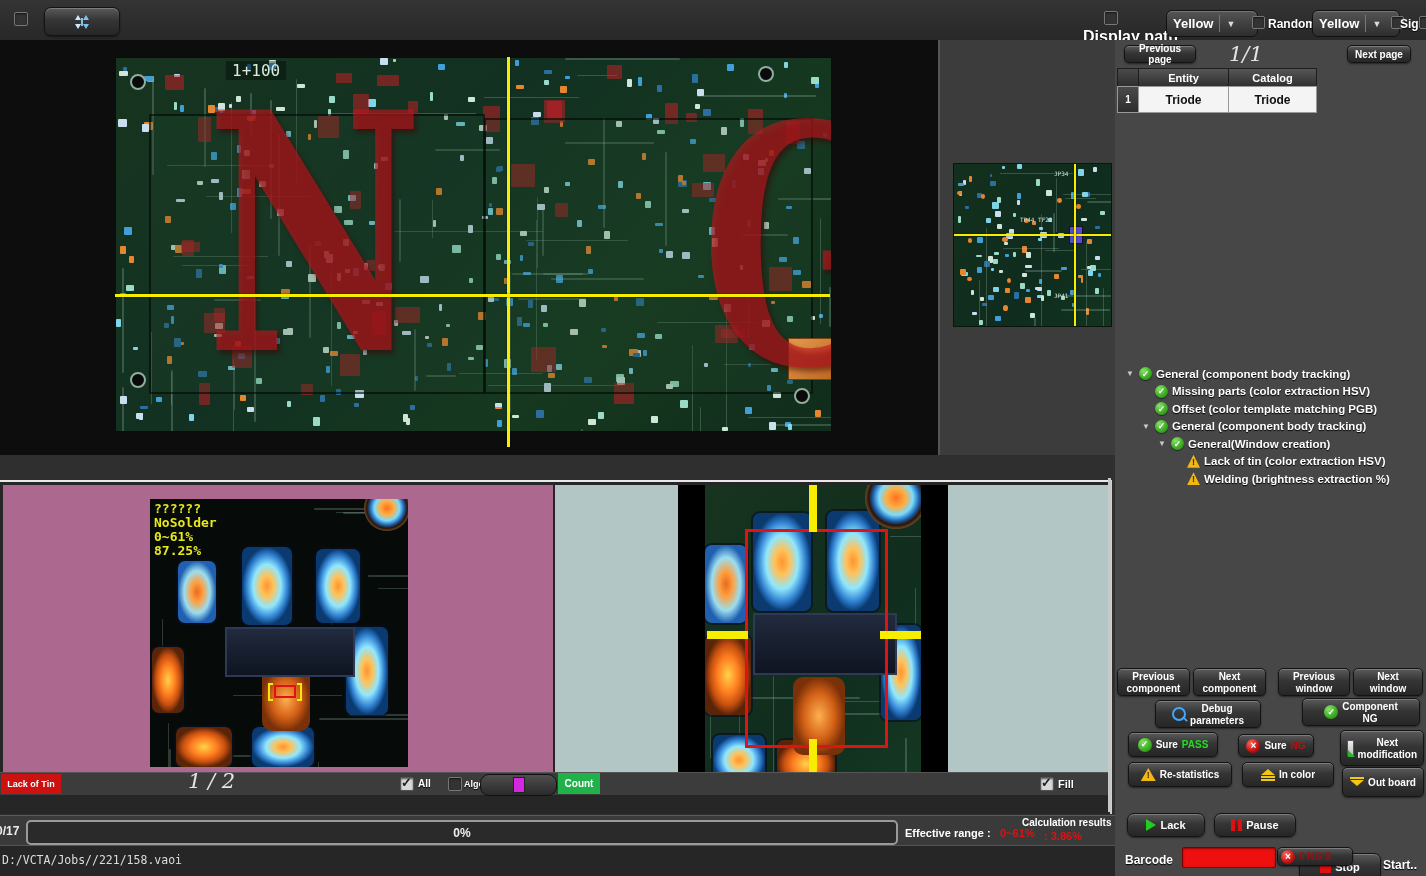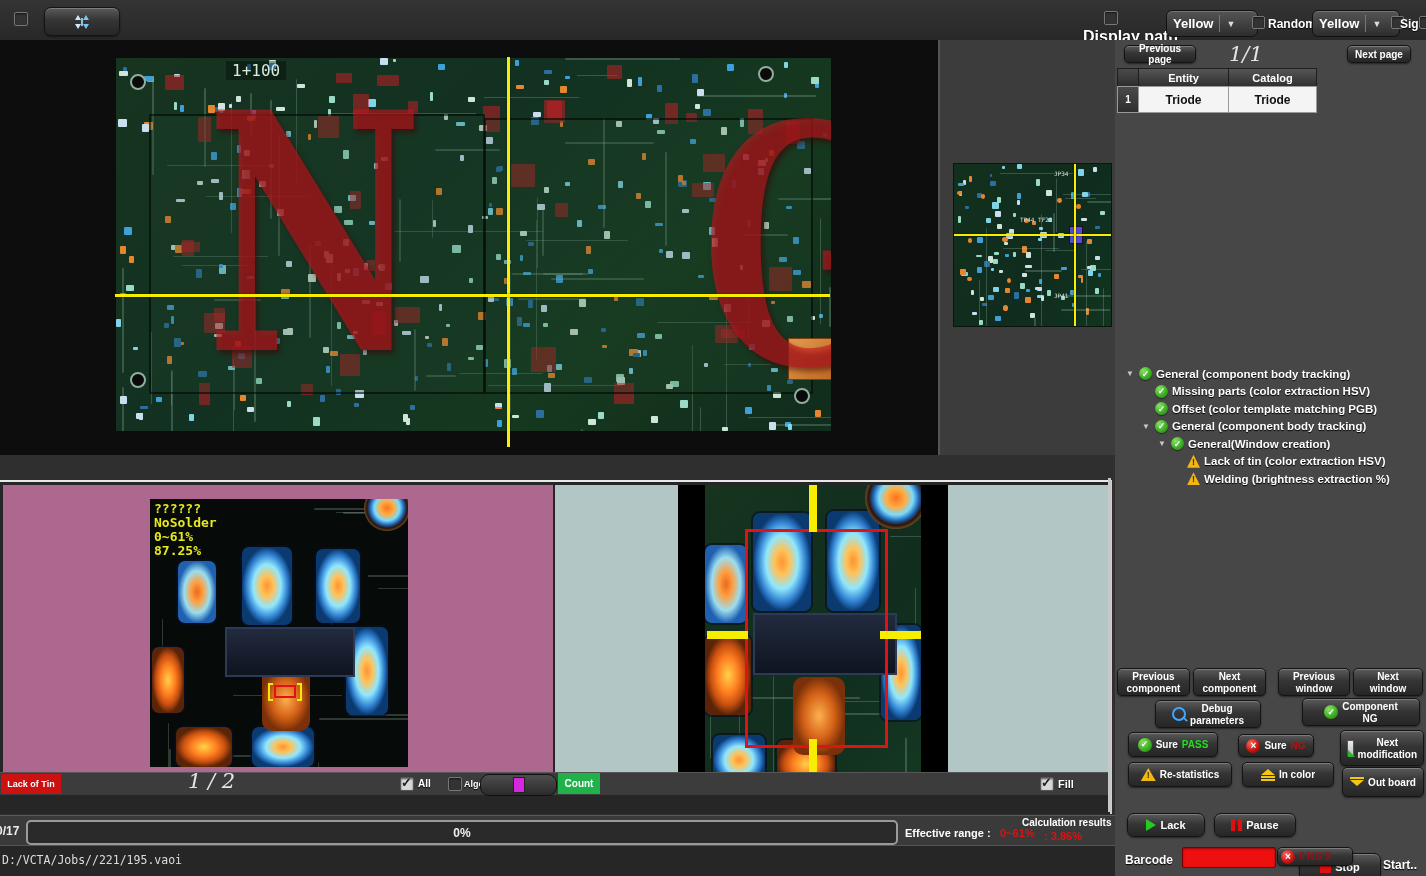--- a/index.html
+++ b/index.html
@@ -961,16 +961,16 @@
     <div id="progress">
       <span>0%</span>
     </div>
     <span class="abs" style="left:905px;top:11px;font-size:11px;font-weight:bold;color:#fff;">Effective range :</span>
     <span class="abs redtext" style="left:1000px;top:11px;font-size:11px;">0~61%</span>
     <span class="abs" style="left:1022px;top:1px;font-size:10px;font-weight:bold;color:#fff;">Calculation results</span>
     <span class="abs redtext" style="left:1044px;top:14px;font-size:11px;">: 3.86%</span>
   </div>
 
   <div id="pathbar" class="abs">
-    <span id="pathtext">D:/VCTA/Jobs//221/195.vaoi</span>
+    <span id="pathtext">D:/VCTA/Jobs//221/158.vaoi</span>
   </div>
 
 </div>
 
 </body></html>

